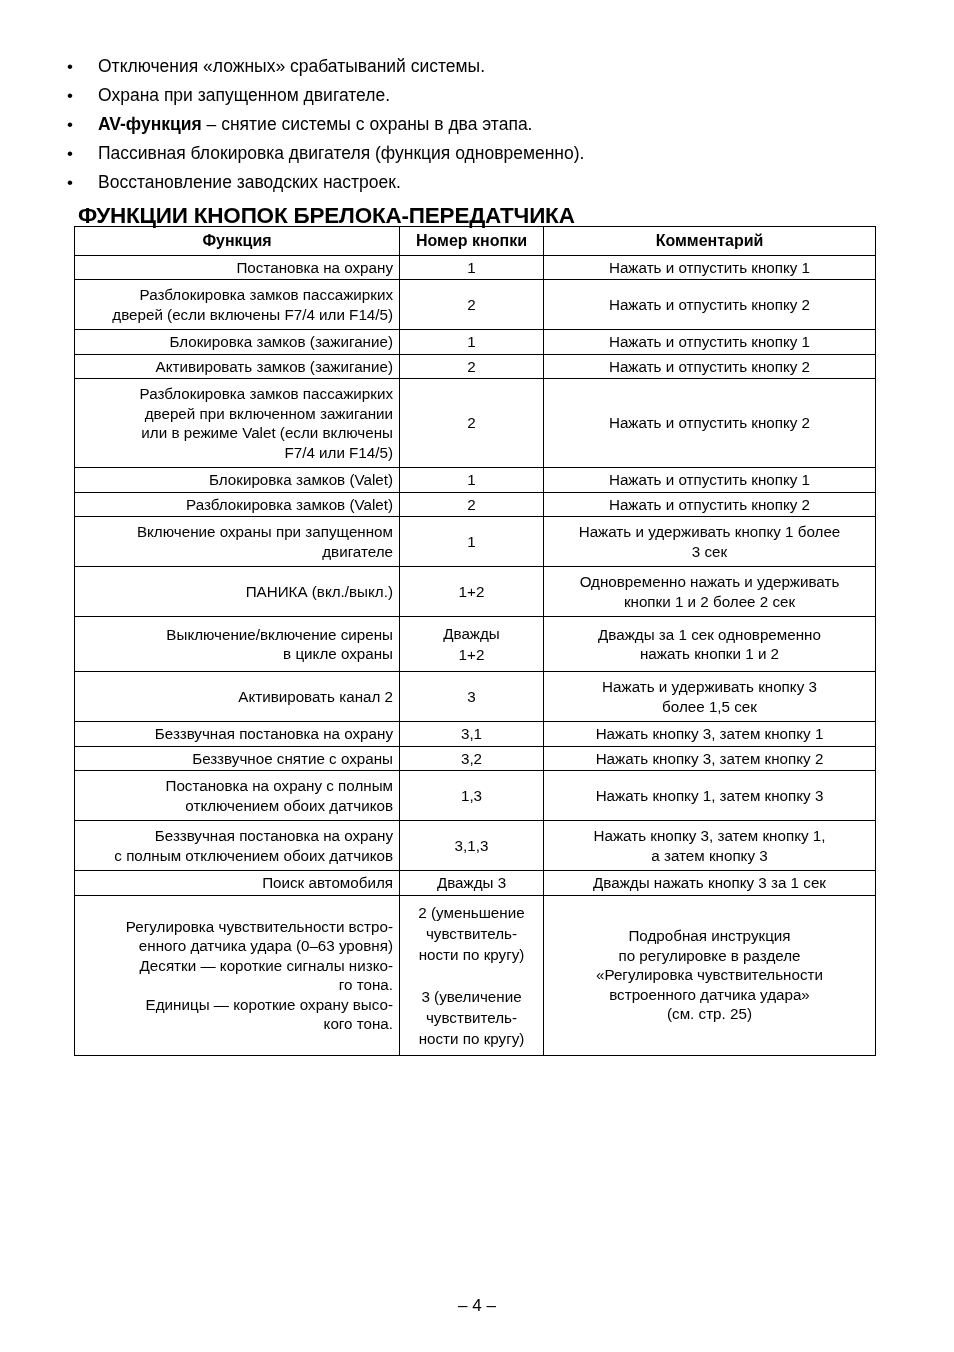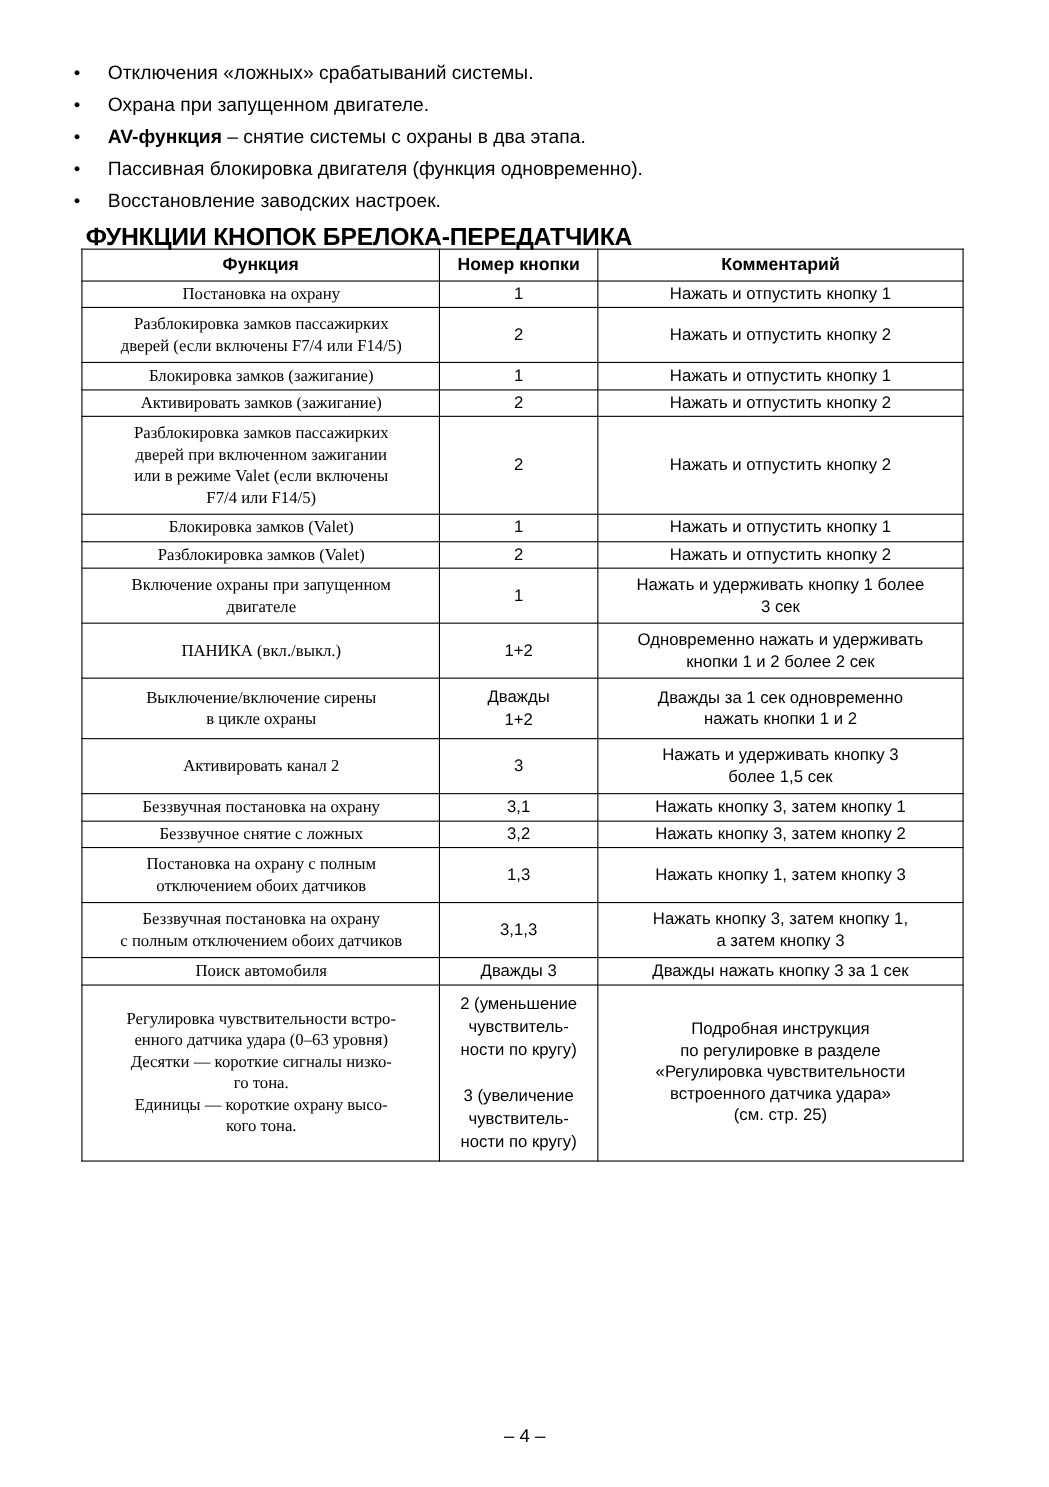--- a/index.html
+++ b/index.html
@@ -87,23 +87,22 @@
     line-height: 19.5px;
   }
   .fn-table thead th {
     text-align: center;
     font-weight: bold;
     font-size: 16px;
     padding-top: 4px;
     padding-bottom: 4px;
   }
   .fn-table td.fn {
-    text-align: center;
+    text-align: right;
     padding-left: 7px;
-    font-family: Liberation Serif, serif;
   }
   .fn-table td.btn {
     text-align: center;
   }
   .fn-table td.note {
     text-align: center;
   }
   .fn-table td.tall {
     padding-top: 5px;
     padding-bottom: 5px;
@@ -292,21 +291,21 @@
           </td>
           <td class="btn">
             <span class="nowrapline">3,1</span>
           </td>
           <td class="note">
             <span class="nowrapline">Нажать кнопку 3, затем кнопку 1</span>
           </td>
         </tr>
         <tr>
           <td class="fn">
-            <span class="nowrapline">Беззвучное снятие с ложных</span>
+            <span class="nowrapline">Беззвучное снятие с охраны</span>
           </td>
           <td class="btn">
             <span class="nowrapline">3,2</span>
           </td>
           <td class="note">
             <span class="nowrapline">Нажать кнопку 3, затем кнопку 2</span>
           </td>
         </tr>
         <tr>
           <td class="fn tall">

